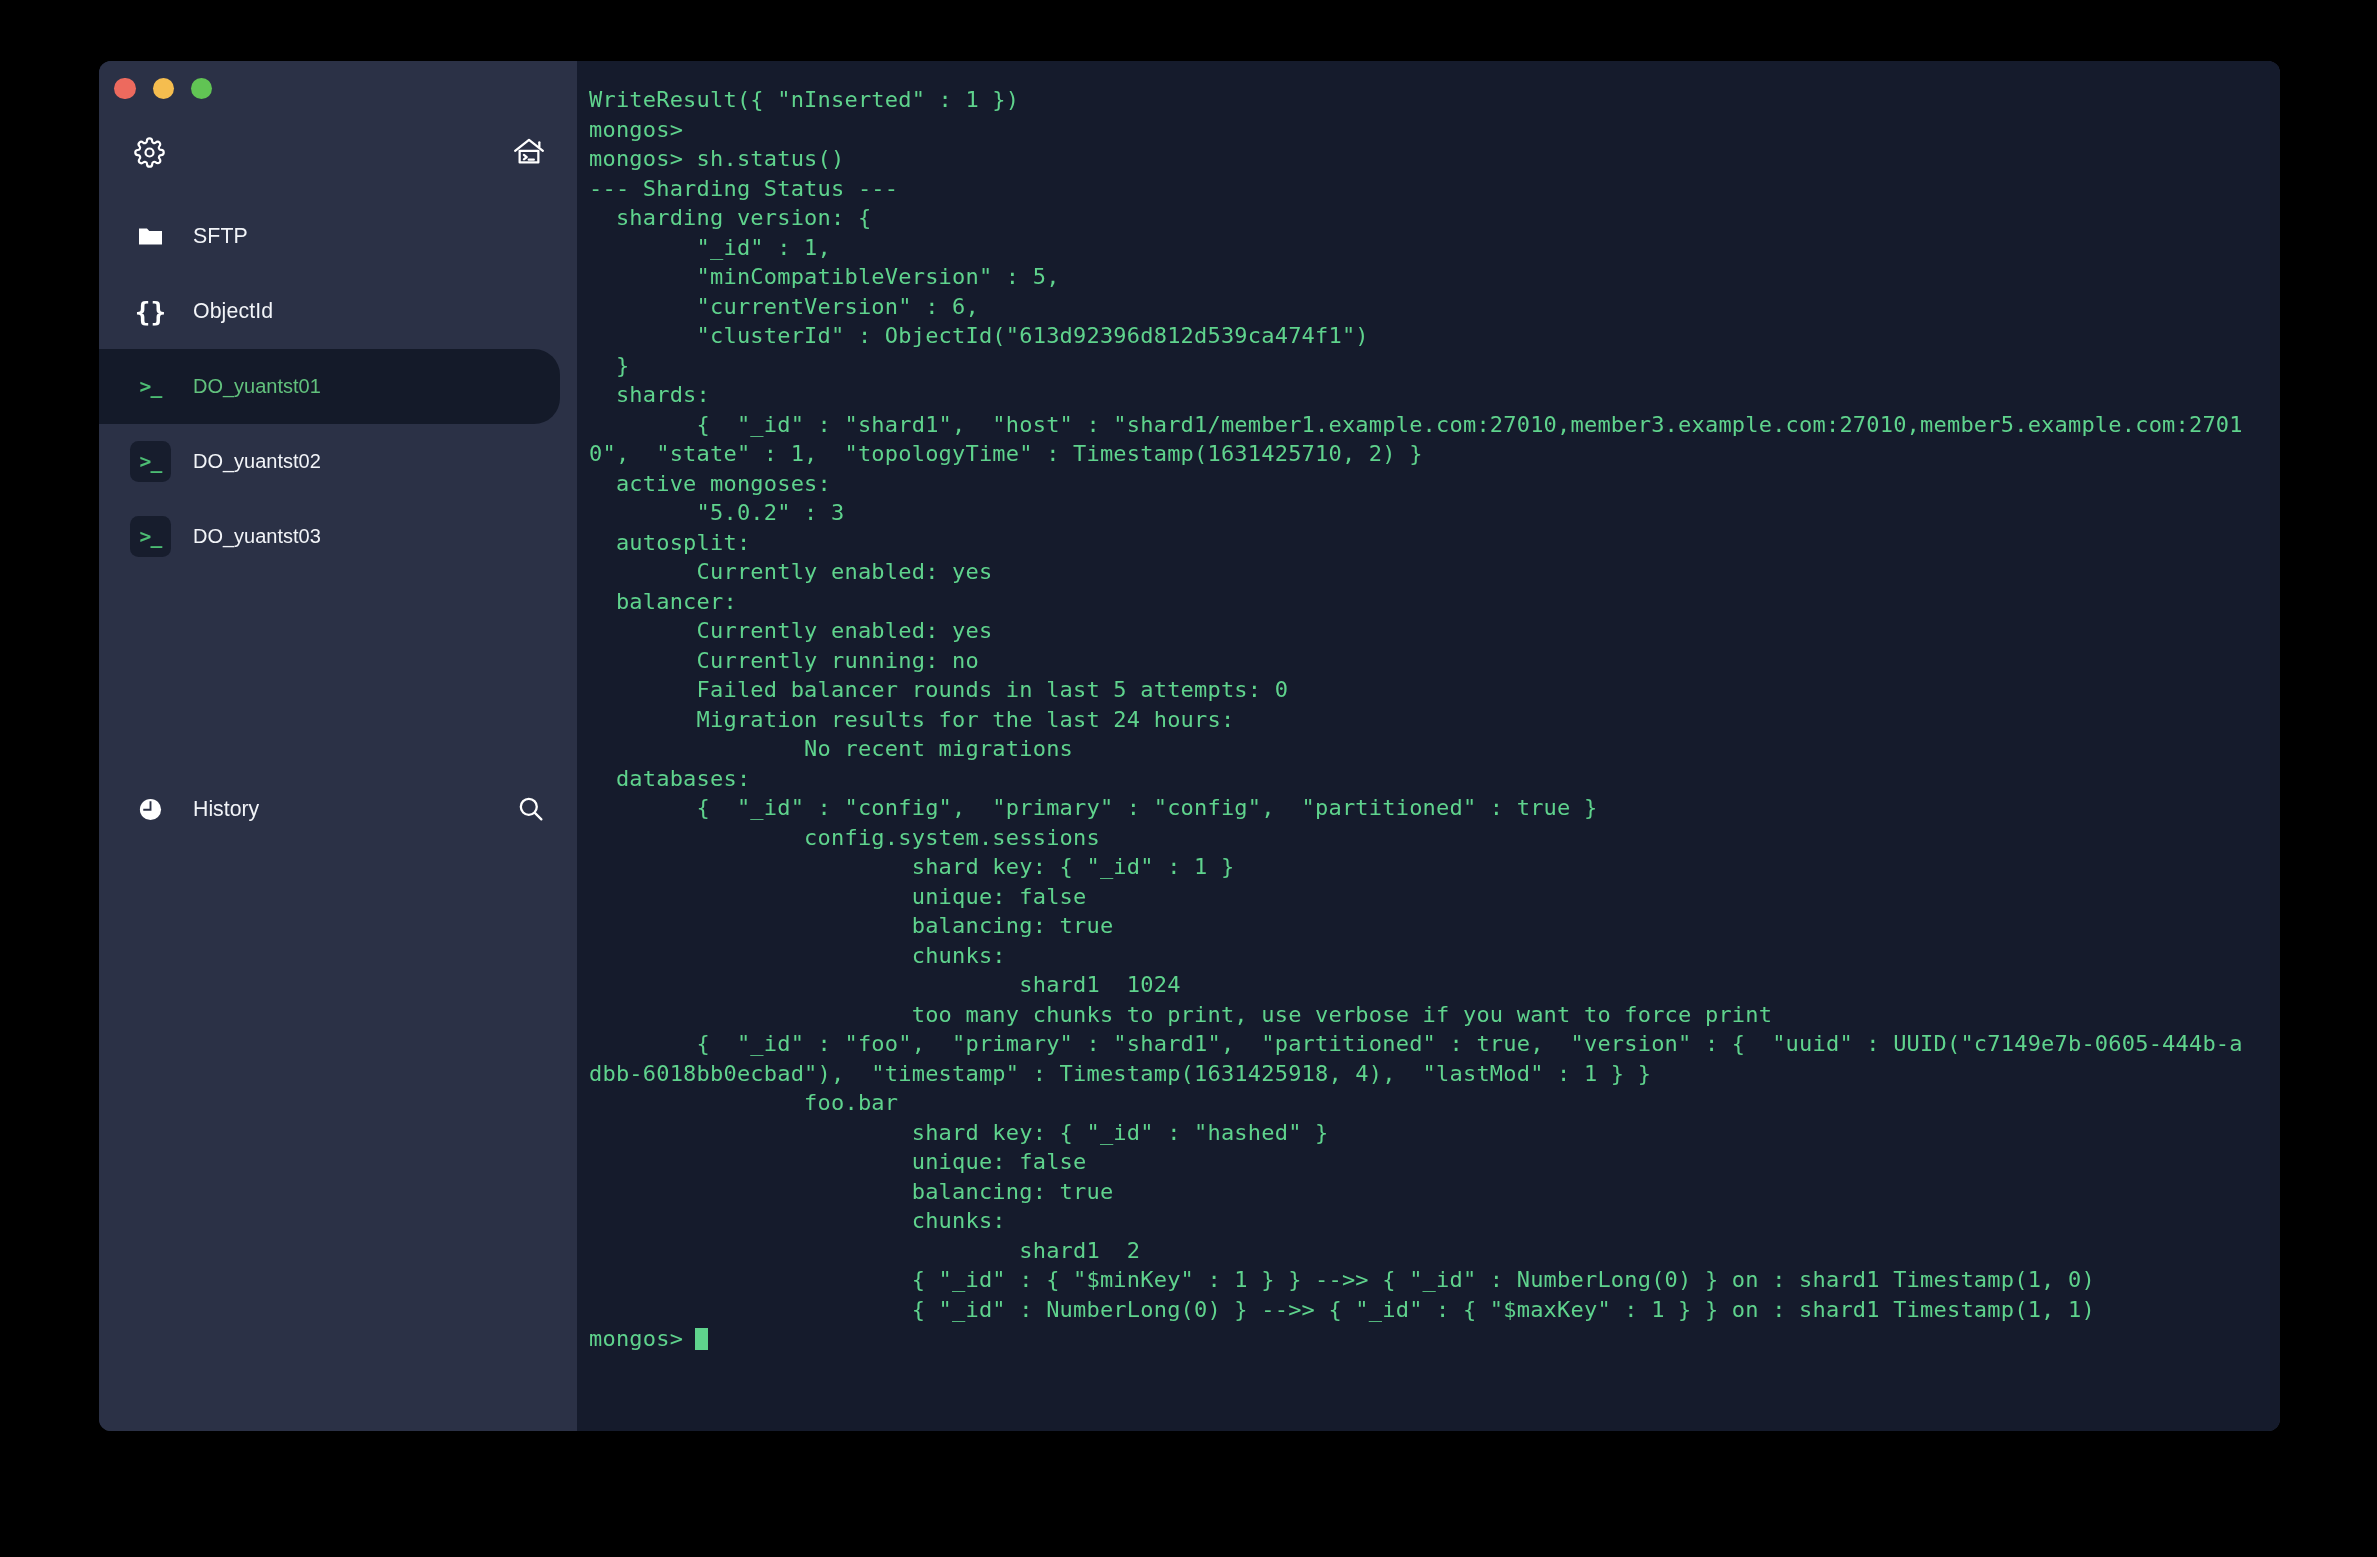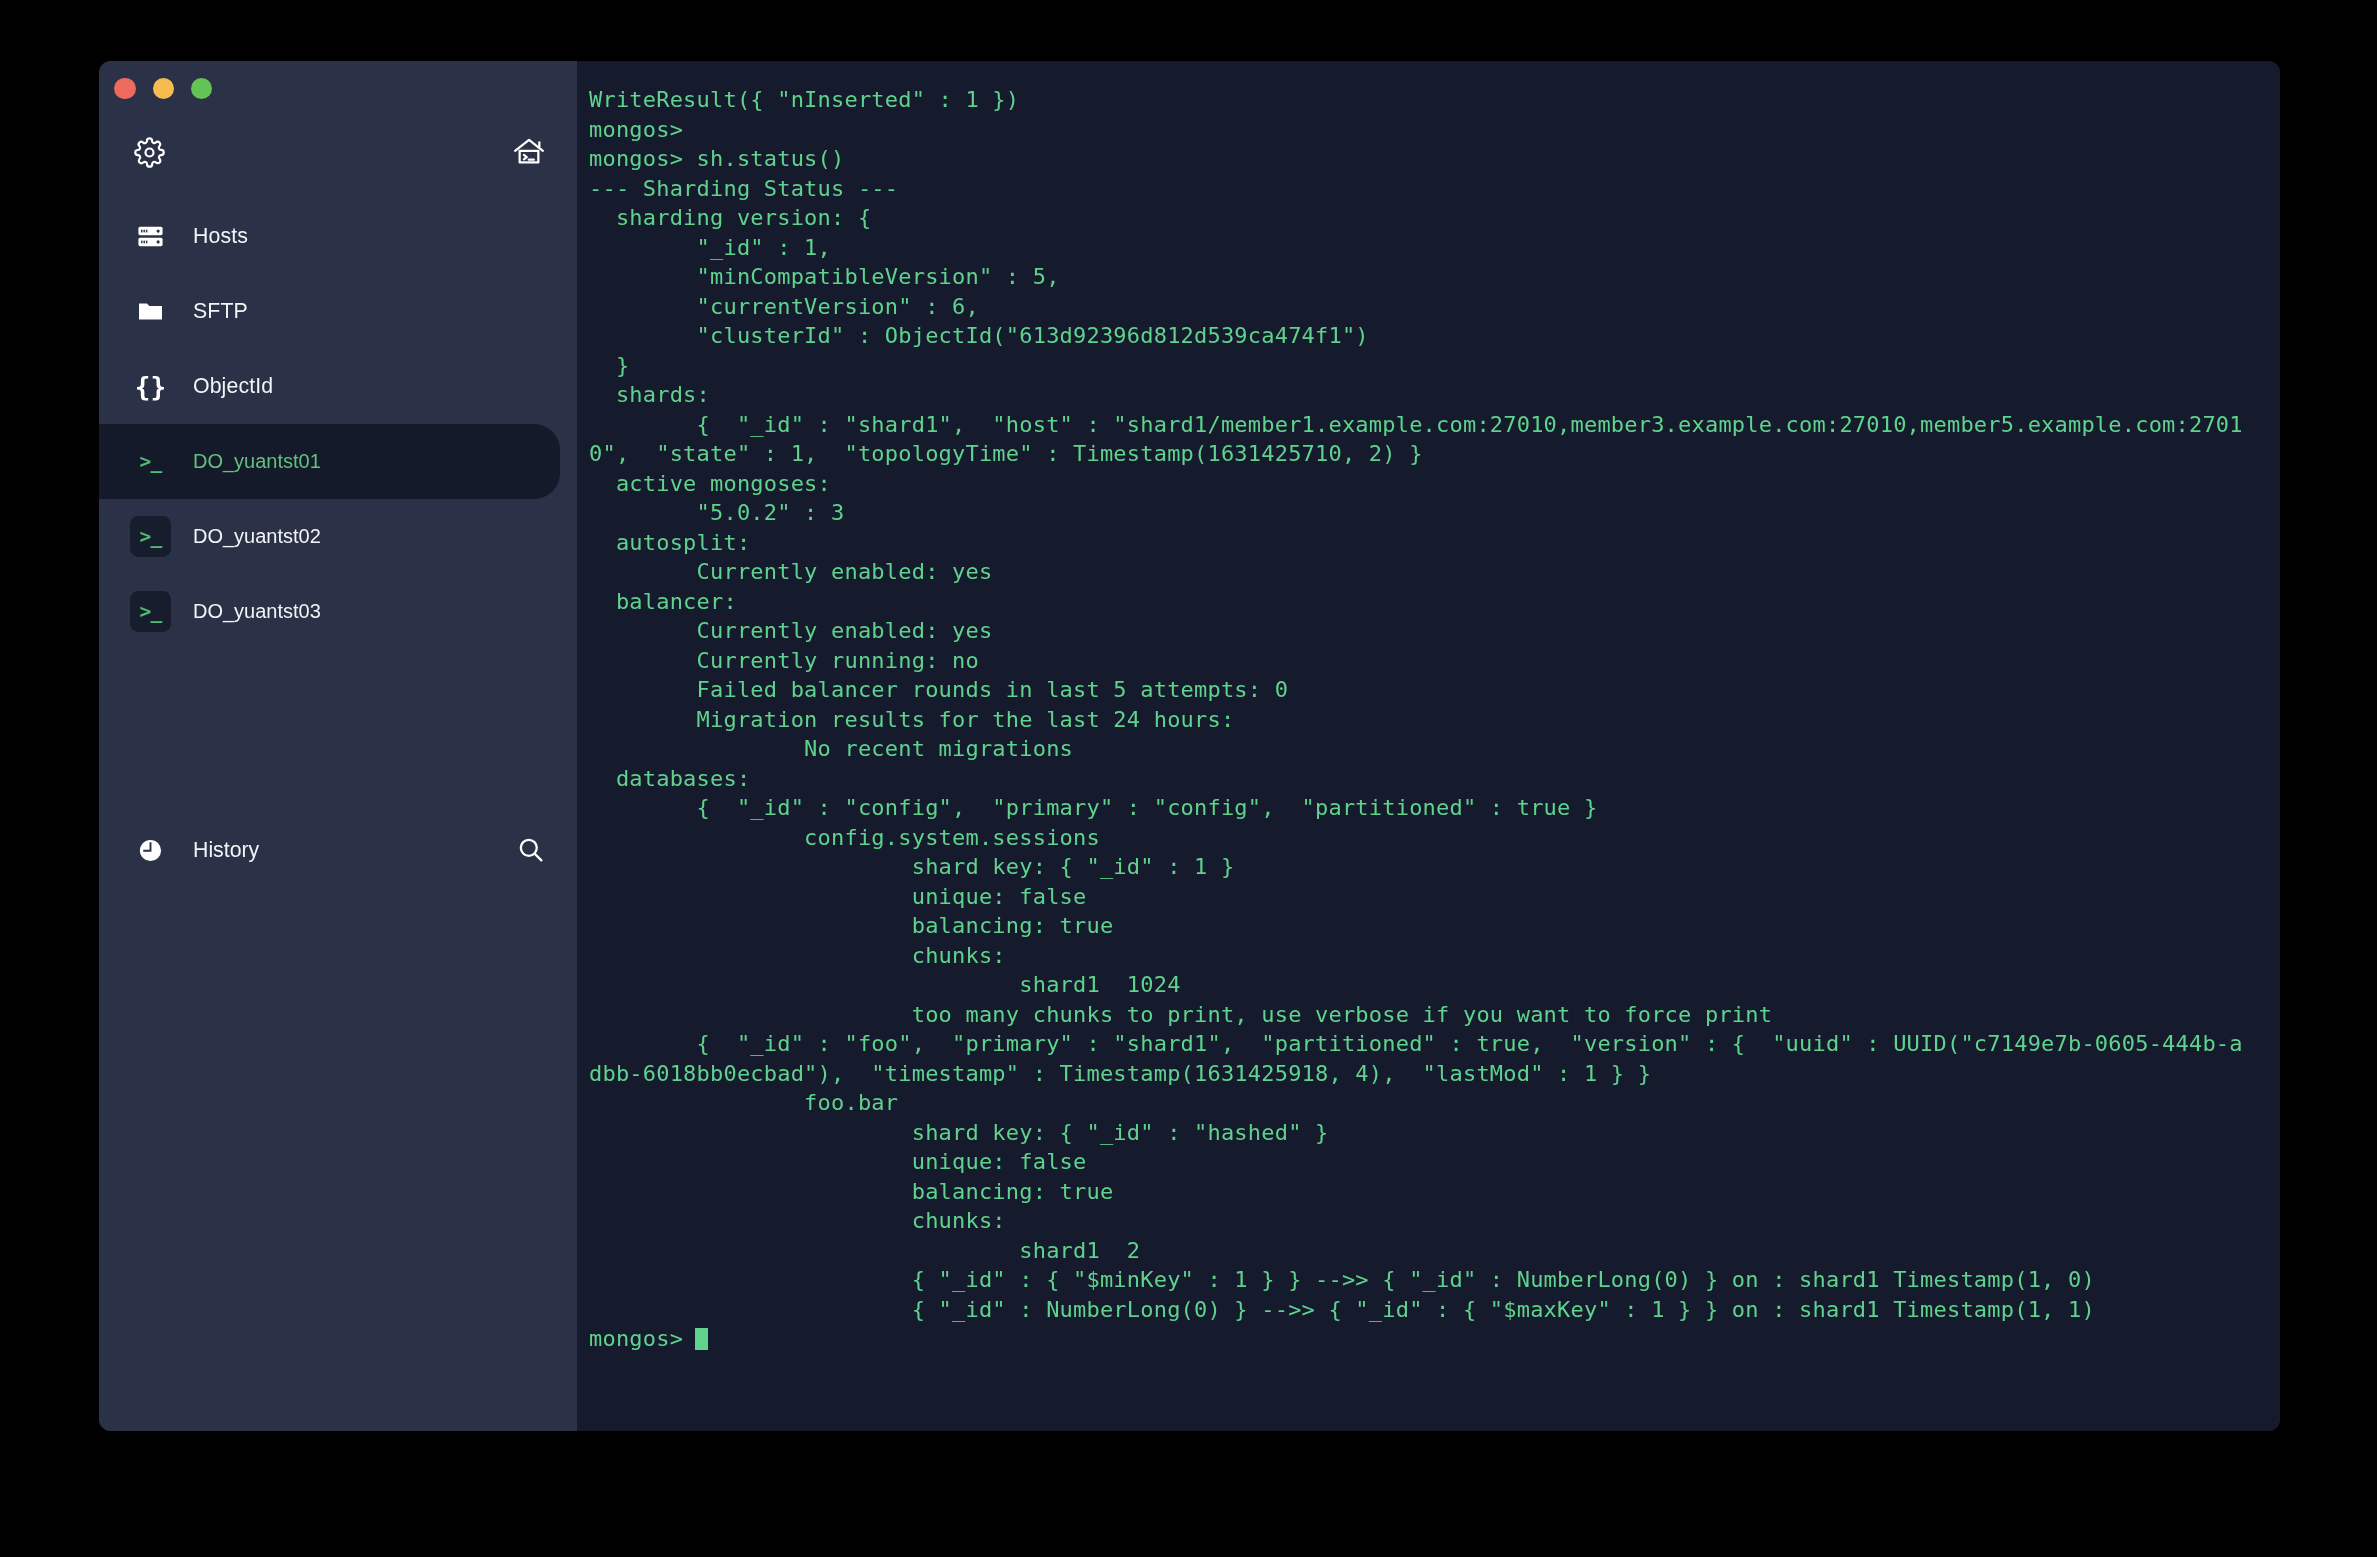--- a/index.html
+++ b/index.html
@@ -123,21 +123,21 @@
     border-top-right-radius: 26px;
     border-bottom-right-radius: 26px;
     margin-right: 17px;
   }
   .sess-item.active .chip { background: transparent; }
   .sess-item.active .lbl { color: #62c17d; }
 
   .history-row {
     position: absolute;
     left: 0;
-    top: 752px;
+    top: 711px;
     width: 100%;
     height: 75px;
     display: flex;
     align-items: center;
     padding-left: 31px;
     padding-right: 32px;
     cursor: pointer;
   }
   .history-row .ico {
     width: 41px; min-width: 41px; height: 41px;
@@ -204,37 +204,20 @@
             <rect x="5.4" y="11.2" width="13.2" height="8.2"></rect>
             <path d="M8.4 14l2 1.6-2 1.6"></path>
             <path d="M11.8 17.4h3.6"></path>
           </svg>
         </span>
       </div>
     </div>
 
     <div class="nav-list">
 
-      <div class="nav-item">
-        <span class="ico">
-          <svg width="29" height="29" viewBox="0 0 24 24" fill="#ffffff">
-            <rect x="2" y="4" width="20" height="7" rx="1.4"></rect>
-            <rect x="2" y="13" width="20" height="7" rx="1.4"></rect>
-            <rect x="4.2" y="6.4" width="1.2" height="2.2" fill="#2b3146"></rect>
-            <rect x="6.2" y="6.4" width="1.2" height="2.2" fill="#2b3146"></rect>
-            <rect x="8.2" y="6.4" width="1.2" height="2.2" fill="#2b3146"></rect>
-            <circle cx="18.3" cy="7.5" r="1.3" fill="#2b3146"></circle>
-            <rect x="4.2" y="15.4" width="1.2" height="2.2" fill="#2b3146"></rect>
-            <rect x="6.2" y="15.4" width="1.2" height="2.2" fill="#2b3146"></rect>
-            <rect x="8.2" y="15.4" width="1.2" height="2.2" fill="#2b3146"></rect>
-            <circle cx="18.3" cy="16.5" r="1.3" fill="#2b3146"></circle>
-          </svg>
-        </span>
-        <span class="lbl">Hosts</span>
-      </div>
 
       <div class="nav-item">
         <span class="ico">
           <svg width="29" height="29" viewBox="0 0 24 24" fill="#ffffff">
             <path d="M2.5 5.4h6.6l1.9 2.1h10.5v11.1H2.5z"></path>
           </svg>
         </span>
         <span class="lbl">SFTP</span>
       </div>
 

